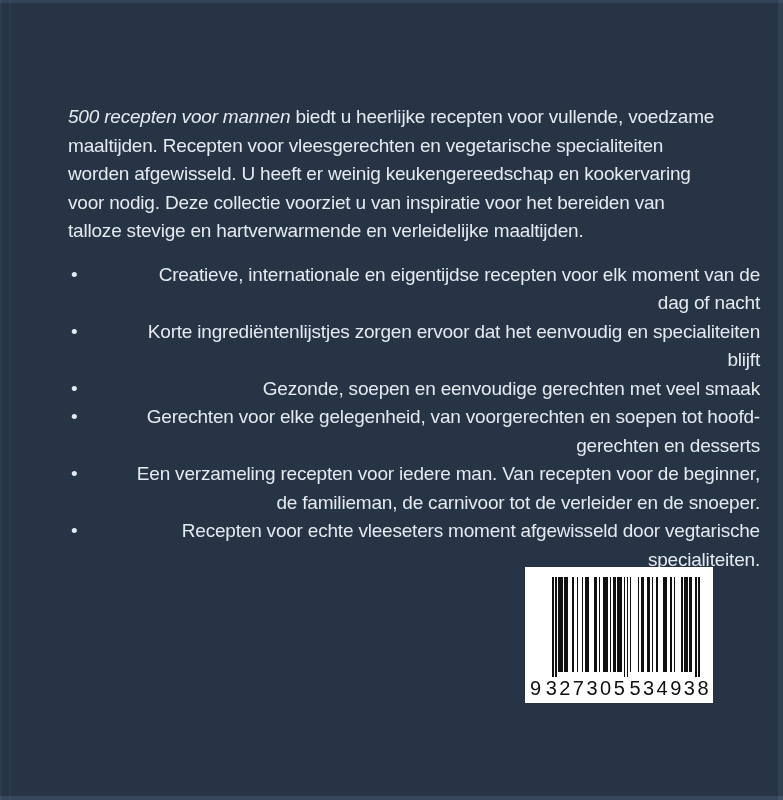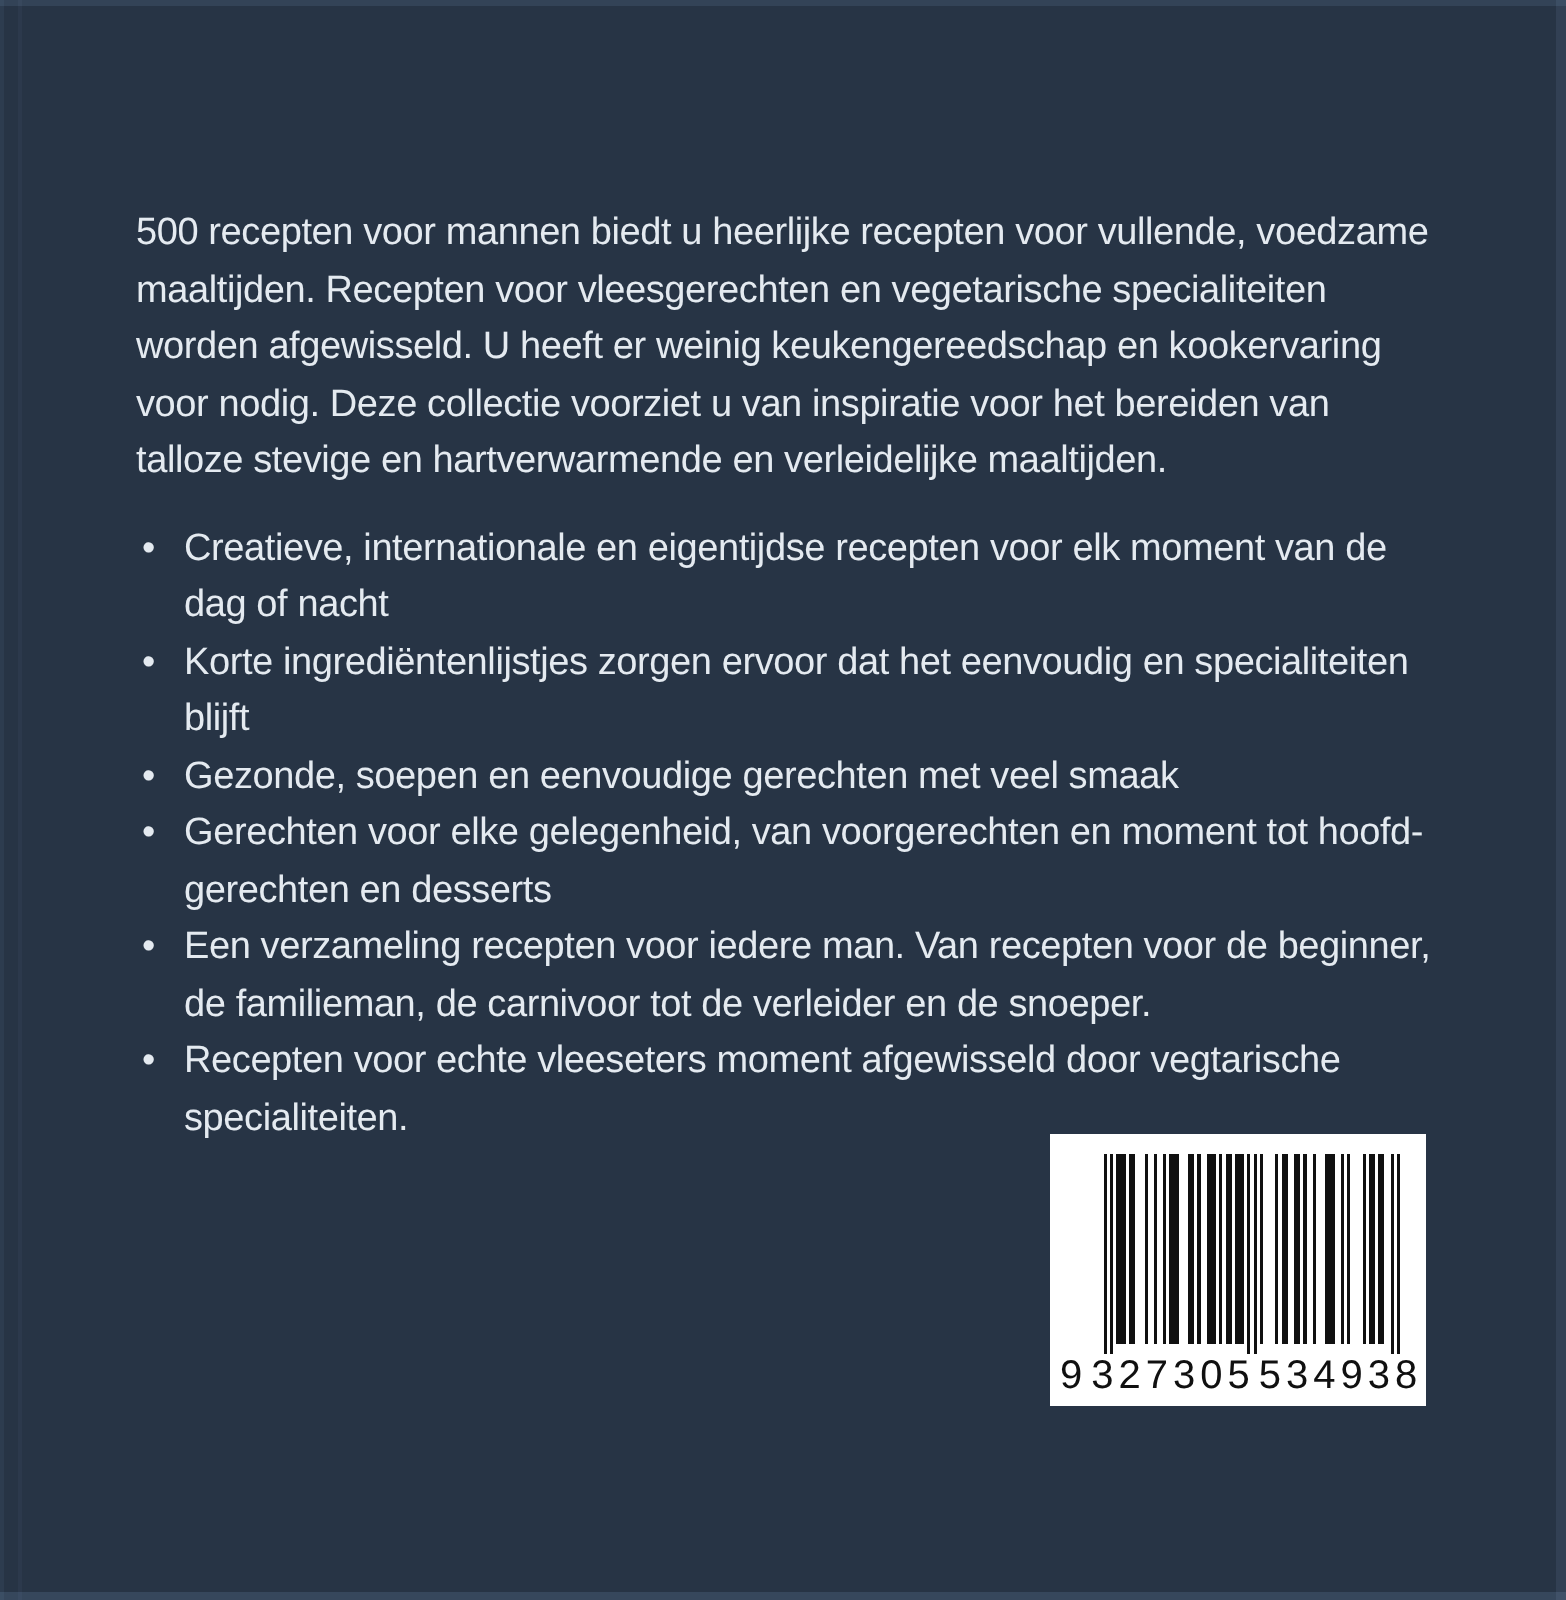--- a/index.html
+++ b/index.html
@@ -24,32 +24,32 @@
   }
   .content {
     position: absolute;
     left: 68px; top: 103px; width: 692px;
     color: #e4eaf0;
     font-size: 19px;
     line-height: 28.5px;
     letter-spacing: -0.2px;
   }
   .intro { margin: 0; white-space: pre-line; }
-  .intro .lead { }
+  .intro .lead { font-style: italic; }
   ul.bullets {
     list-style: none;
     margin: 15px 0 0 0;
     padding: 0;
   }
   ul.bullets li { display: flex; }
   ul.bullets .dot {
     flex: none; width: 24px; padding-left: 3px;
     box-sizing: border-box;
   }
-  ul.bullets .text { flex: 1; white-space: pre-line; }
+  ul.bullets .text { flex: 1; white-space: pre-line; text-align: right; }
   .barcode-box {
     position: absolute;
     left: 525px; top: 567px;
     width: 188px; height: 136px;
     background: #ffffff;
   }
   .barcode-bars-wrap {
     position: absolute; left: 27px; top: 10px;
     width: 148px; height: 113px;
   }
@@ -86,21 +86,21 @@
         <span class="dot">•</span>
         <span class="text">Korte ingrediëntenlijstjes zorgen ervoor dat het eenvoudig en specialiteiten
 blijft</span>
       </li>
       <li>
         <span class="dot">•</span>
         <span class="text">Gezonde, soepen en eenvoudige gerechten met veel smaak</span>
       </li>
       <li>
         <span class="dot">•</span>
-        <span class="text">Gerechten voor elke gelegenheid, van voorgerechten en moment tot hoofd-
+        <span class="text">Gerechten voor elke gelegenheid, van voorgerechten en soepen tot hoofd-
 gerechten en desserts</span>
       </li>
       <li>
         <span class="dot">•</span>
         <span class="text">Een verzameling recepten voor iedere man. Van recepten voor de beginner,
 de familieman, de carnivoor tot de verleider en de snoeper.</span>
       </li>
       <li>
         <span class="dot">•</span>
         <span class="text">Recepten voor echte vleeseters moment afgewisseld door vegtarische

